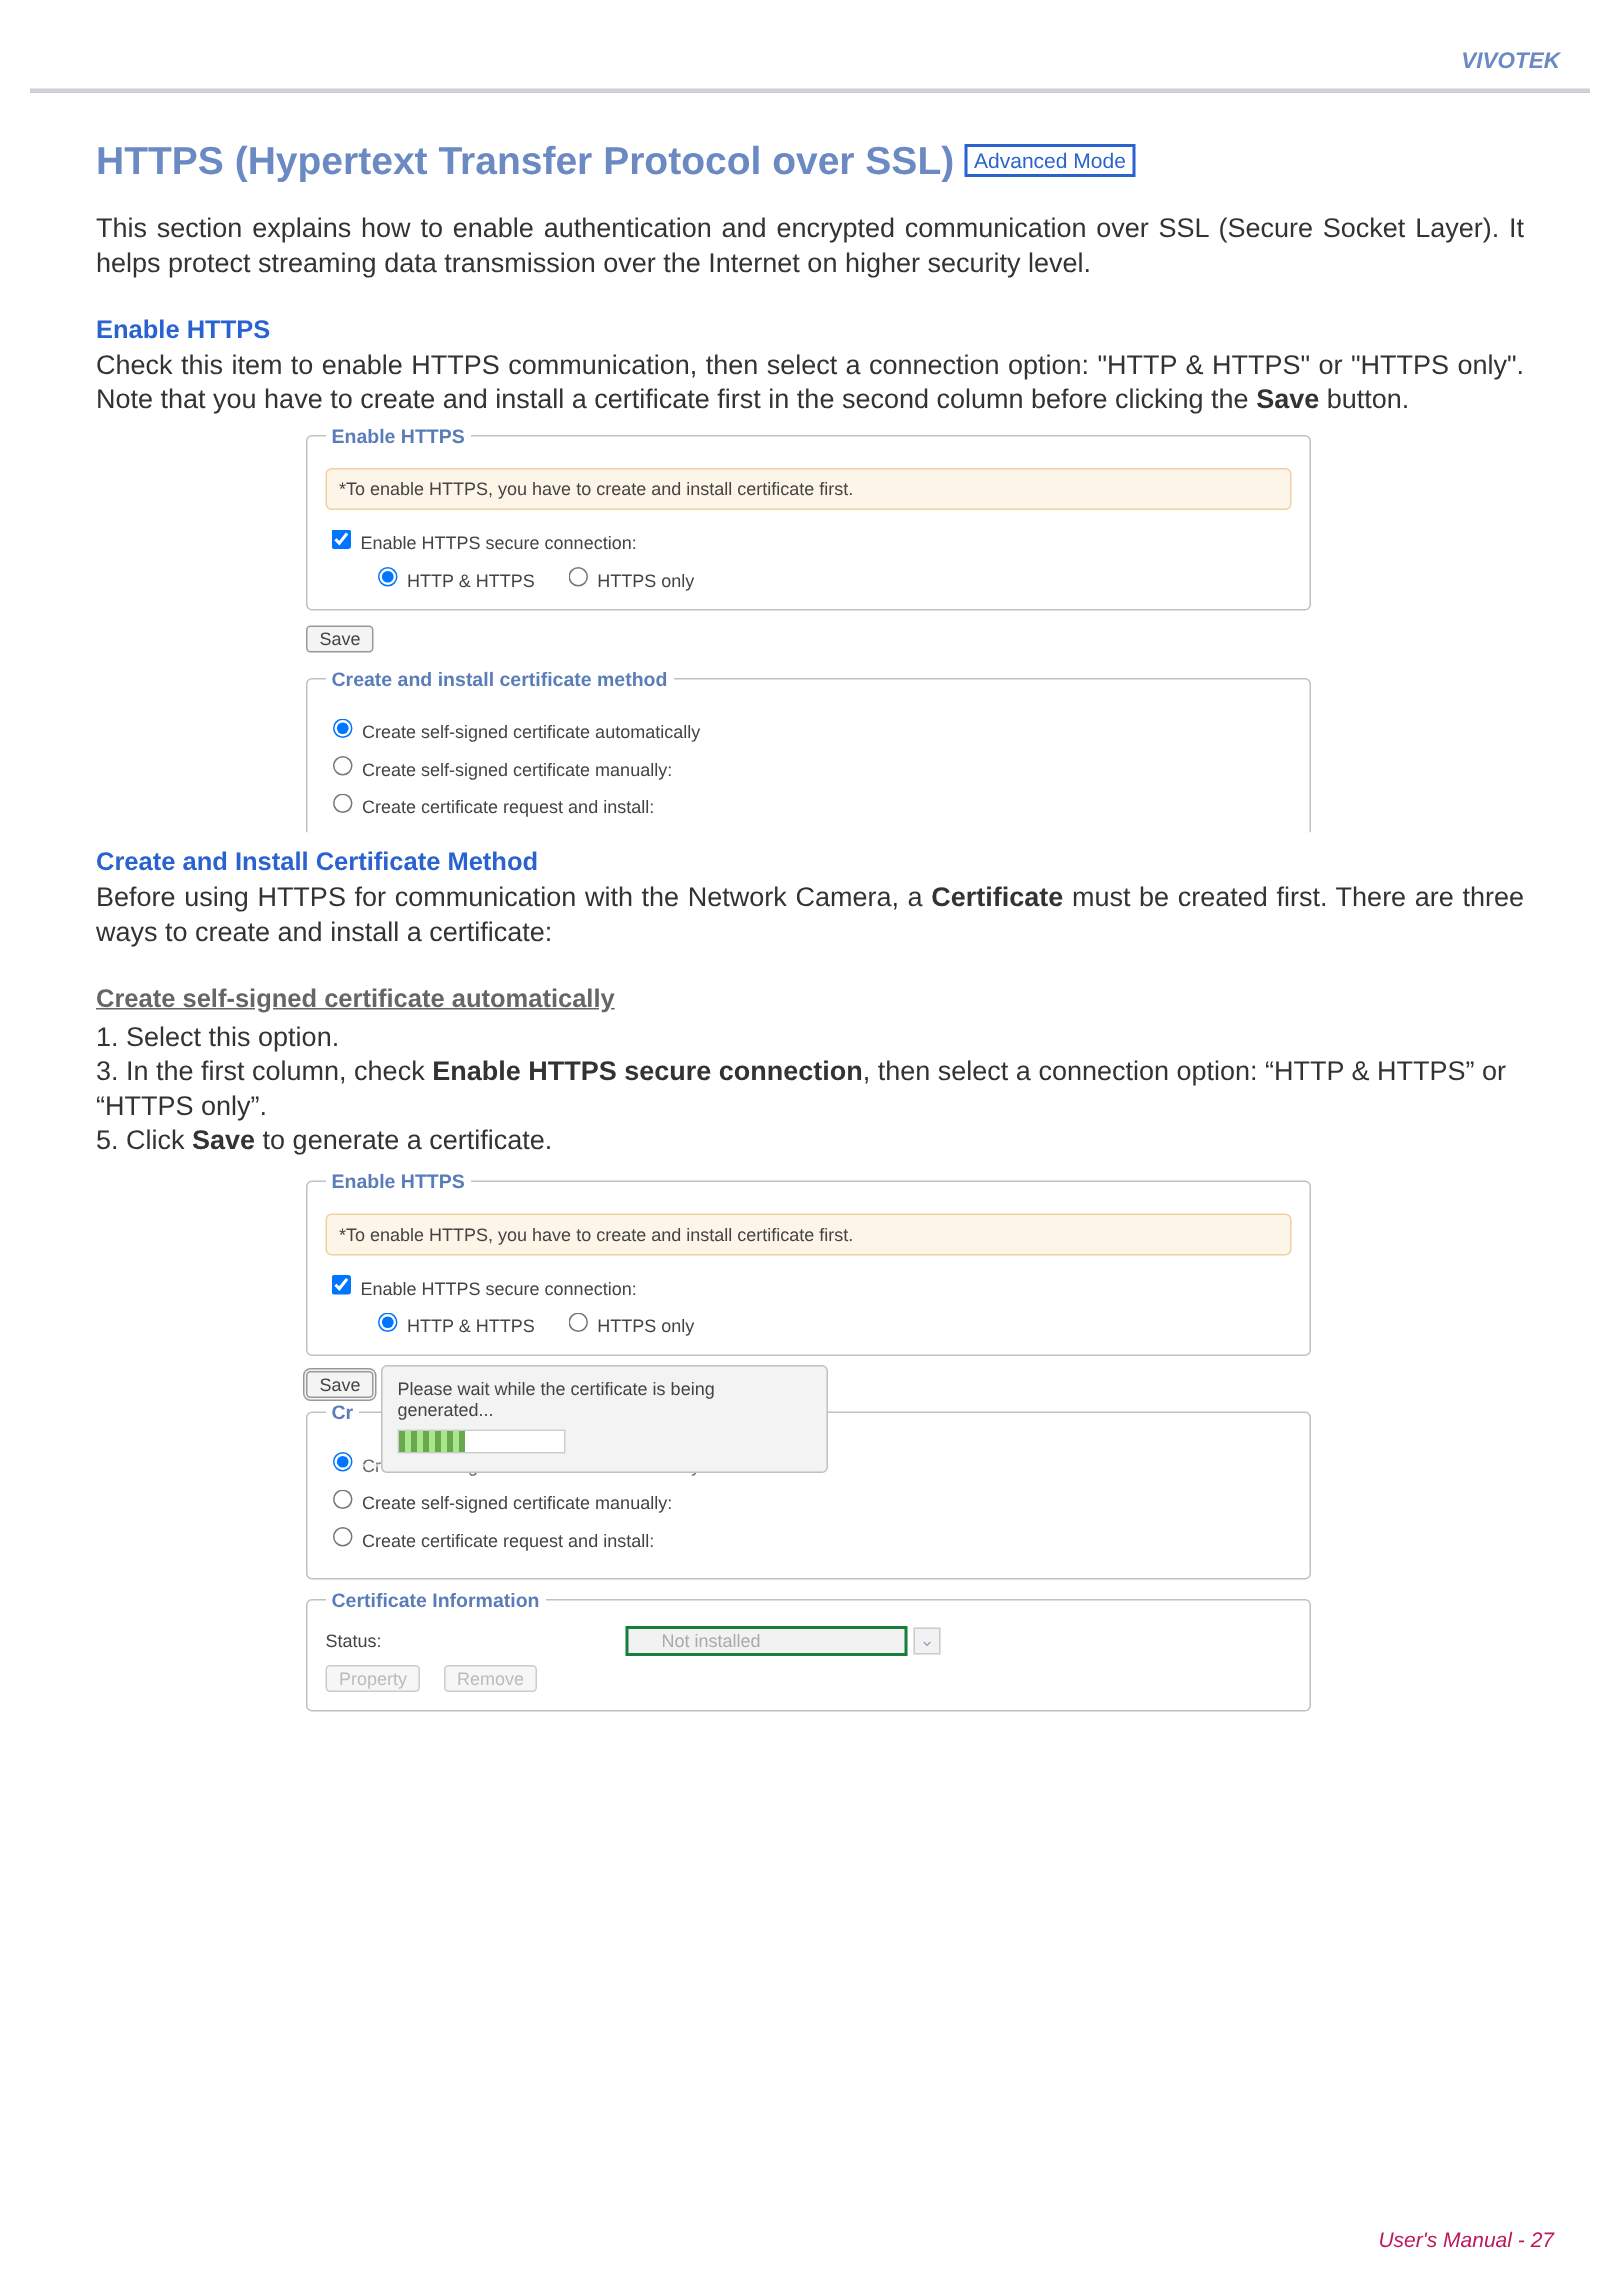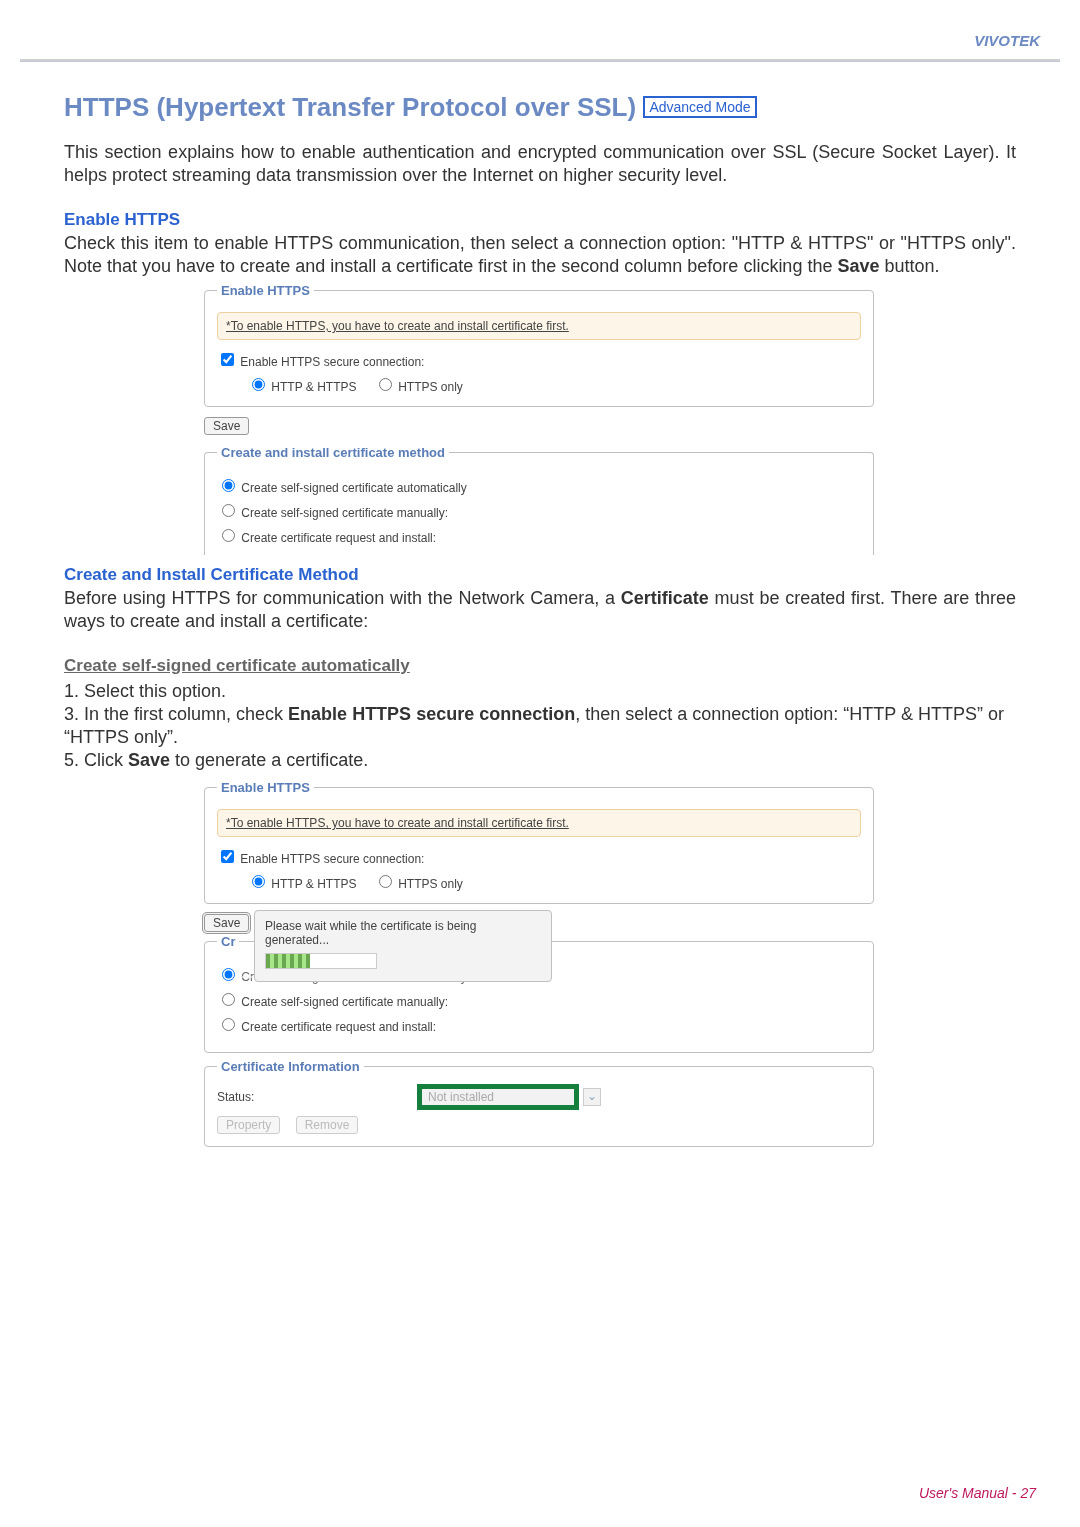--- a/index.html
+++ b/index.html
@@ -80,21 +80,20 @@
     font-weight: bold;
     font-size: 13px;
     padding: 0 4px;
   }
   .note-box {
     border: 1px solid #eed0a0;
     background: #fdf6e8;
     border-radius: 4px;
     padding: 6px 8px;
     margin: 4px 0 10px 0;
-    text-decoration: underline;
   }
   .checkbox-row, .radio-row {
     margin: 6px 0;
   }
   .radio-group { padding-left: 30px; }
   .radio-inline { display: inline-block; margin-right: 14px; }
   .save-btn {
     border: 1px solid #999;
     border-radius: 3px;
     background: #f4f4f4;
@@ -135,24 +134,24 @@
     display: inline-block;
     color: #666;
   }
   .opt-clipped::after {
     content: "";
     position: absolute;
     left: 0; right: 0; top: 44%; height: 2px;
     background: #f3f3f3a0;
   }
   .status-field {
-    border: 5px solid #15803d;
+    border: 2px solid #15803d;
     background: #f2f2f2;
     color: #aaa;
-    padding: 1px 6px;
+    padding: 1px 22px;
     width: 140px;
     display: inline-block;
   }
   .caret {
     display: inline-block;
     width: 16px; height: 16px;
     border: 1px solid #ccc;
     background: #f2f2f2;
     color: #8ca6c9;
     text-align: center;

